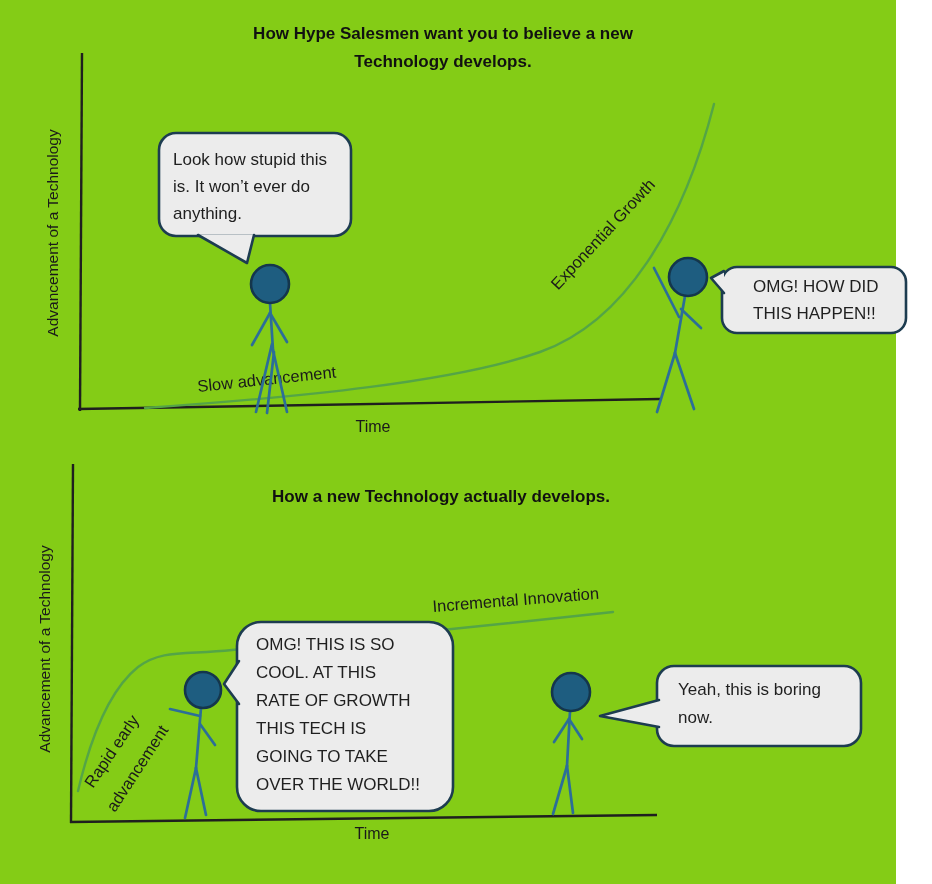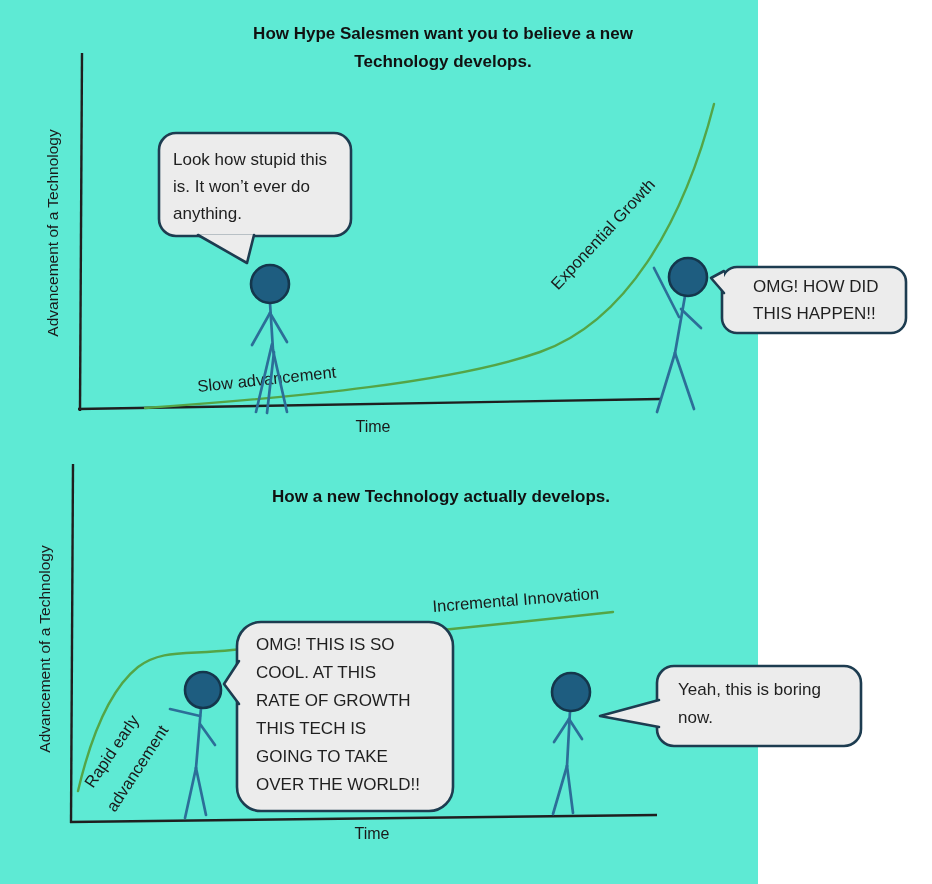--- a/index.html
+++ b/index.html
@@ -2,21 +2,21 @@
 <html style="--curve_green: #54a546; --figure_fill: #1e5d80; --figure_outline: #14364c; --limb_blue: #2c6e98; --bubble_fill: #ececec; --bubble_border: #1d3c50; --axis_black: #1f1f1f; --text_black: #1a1a1a;"><head>
 <meta charset="utf-8">
 <style>
   html, body { margin: 0; padding: 0; }
   body {
     width: 932px; height: 884px;
     background: #ffffff;
     overflow: hidden;
     font-family: "Liberation Sans", sans-serif;
   }
-  .canvas { position: relative; width: 758px; height: 884px; background: #5eead4; }
+  .canvas { position: relative; width: 896px; height: 884px; background: #84cc16; }
   svg text { user-select: none; }
   .title-text   { font: bold 17px "Liberation Sans", sans-serif; fill: #111111; text-anchor: middle; }
   .axis-line    { stroke: var(--axis_black, #1f1f1f); stroke-width: 2.4; fill: none; stroke-linecap: butt; }
   .curve-line   { stroke: var(--curve_green, #54a546); stroke-width: 2.4; fill: none; stroke-linecap: round; }
   .limb         { stroke: var(--limb_blue, #2c6e98); stroke-width: 2.7; fill: none; stroke-linecap: round; }
   .head         { fill: var(--figure_fill, #1e5d80); stroke: var(--figure_outline, #14364c); stroke-width: 2.6; }
   .bubble-box   { fill: var(--bubble_fill, #ececec); stroke: var(--bubble_border, #1d3c50); stroke-width: 2.6; }
   .bubble-tail  { fill: var(--bubble_fill, #ececec); stroke: var(--bubble_border, #1d3c50); stroke-width: 2.6;
                   stroke-linecap: round; stroke-linejoin: round; }
   .bubble-text  { font: 17px "Liberation Sans", sans-serif; fill: #1f1f1f; }

